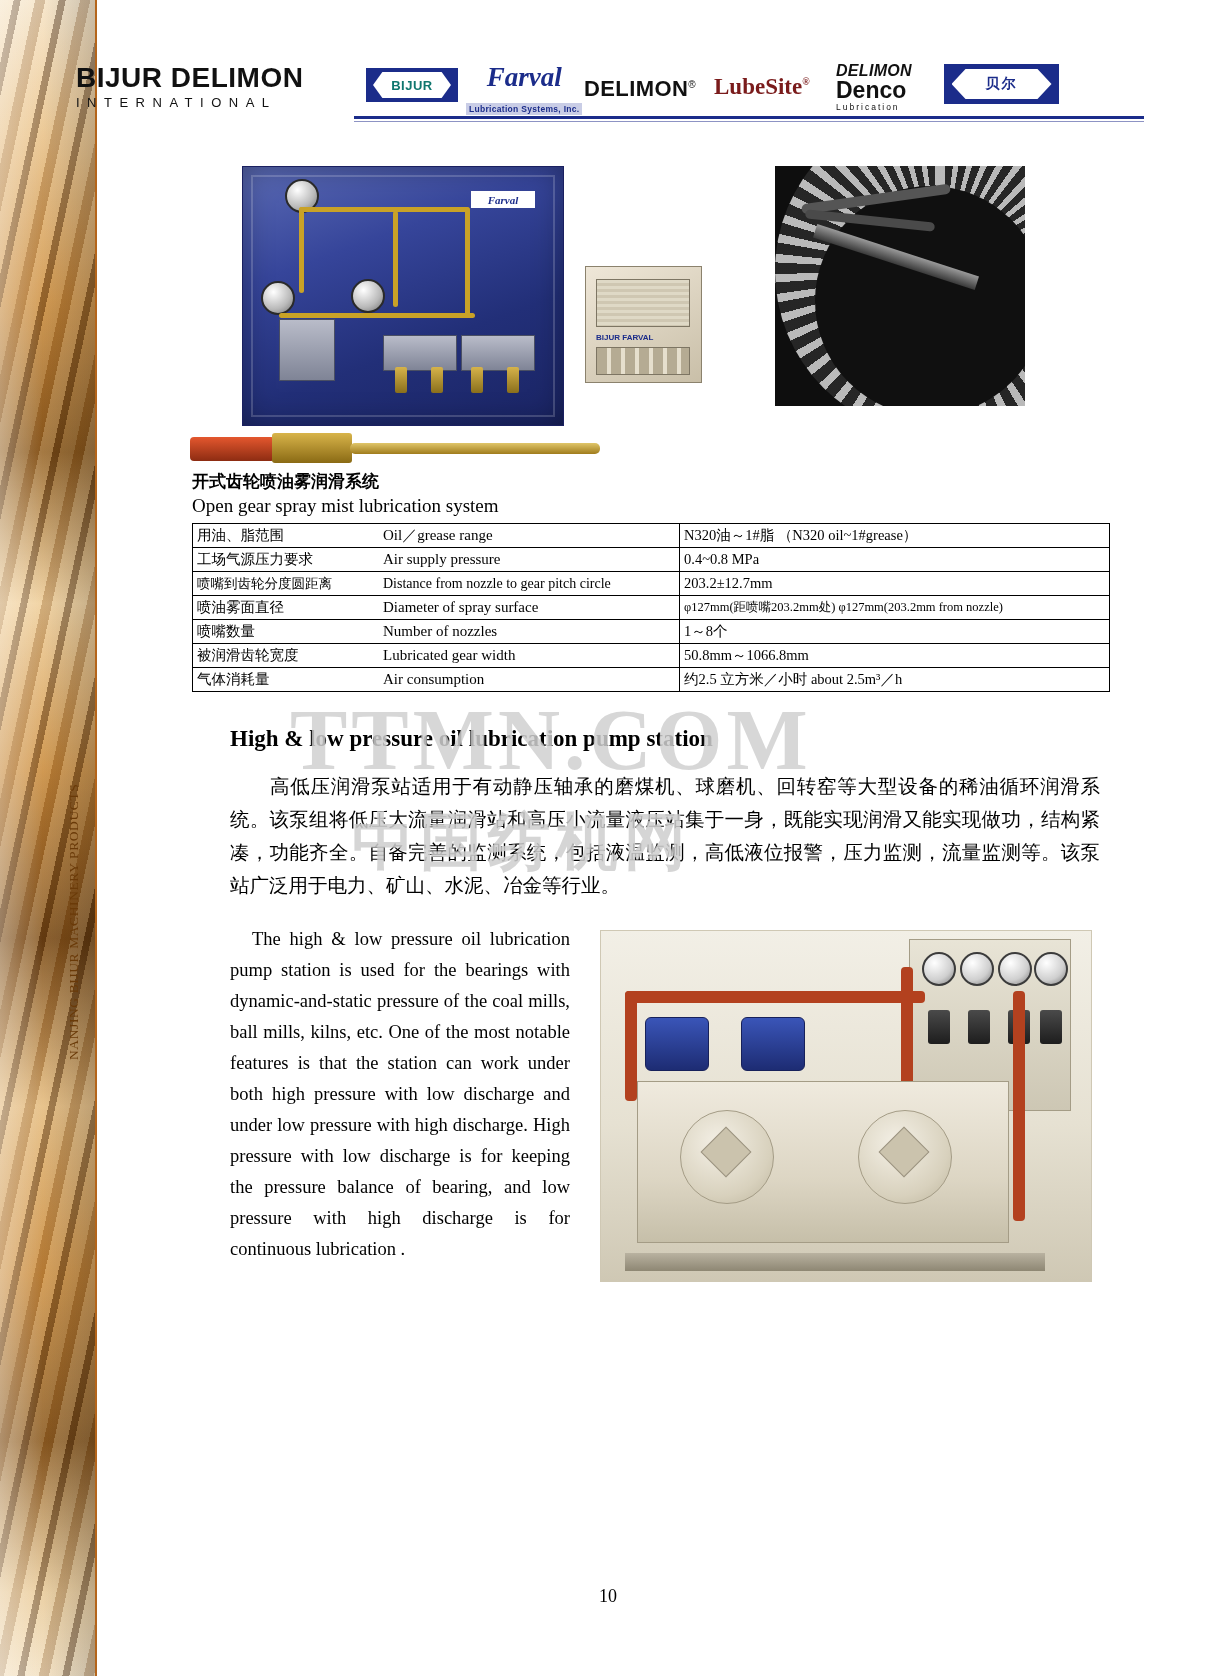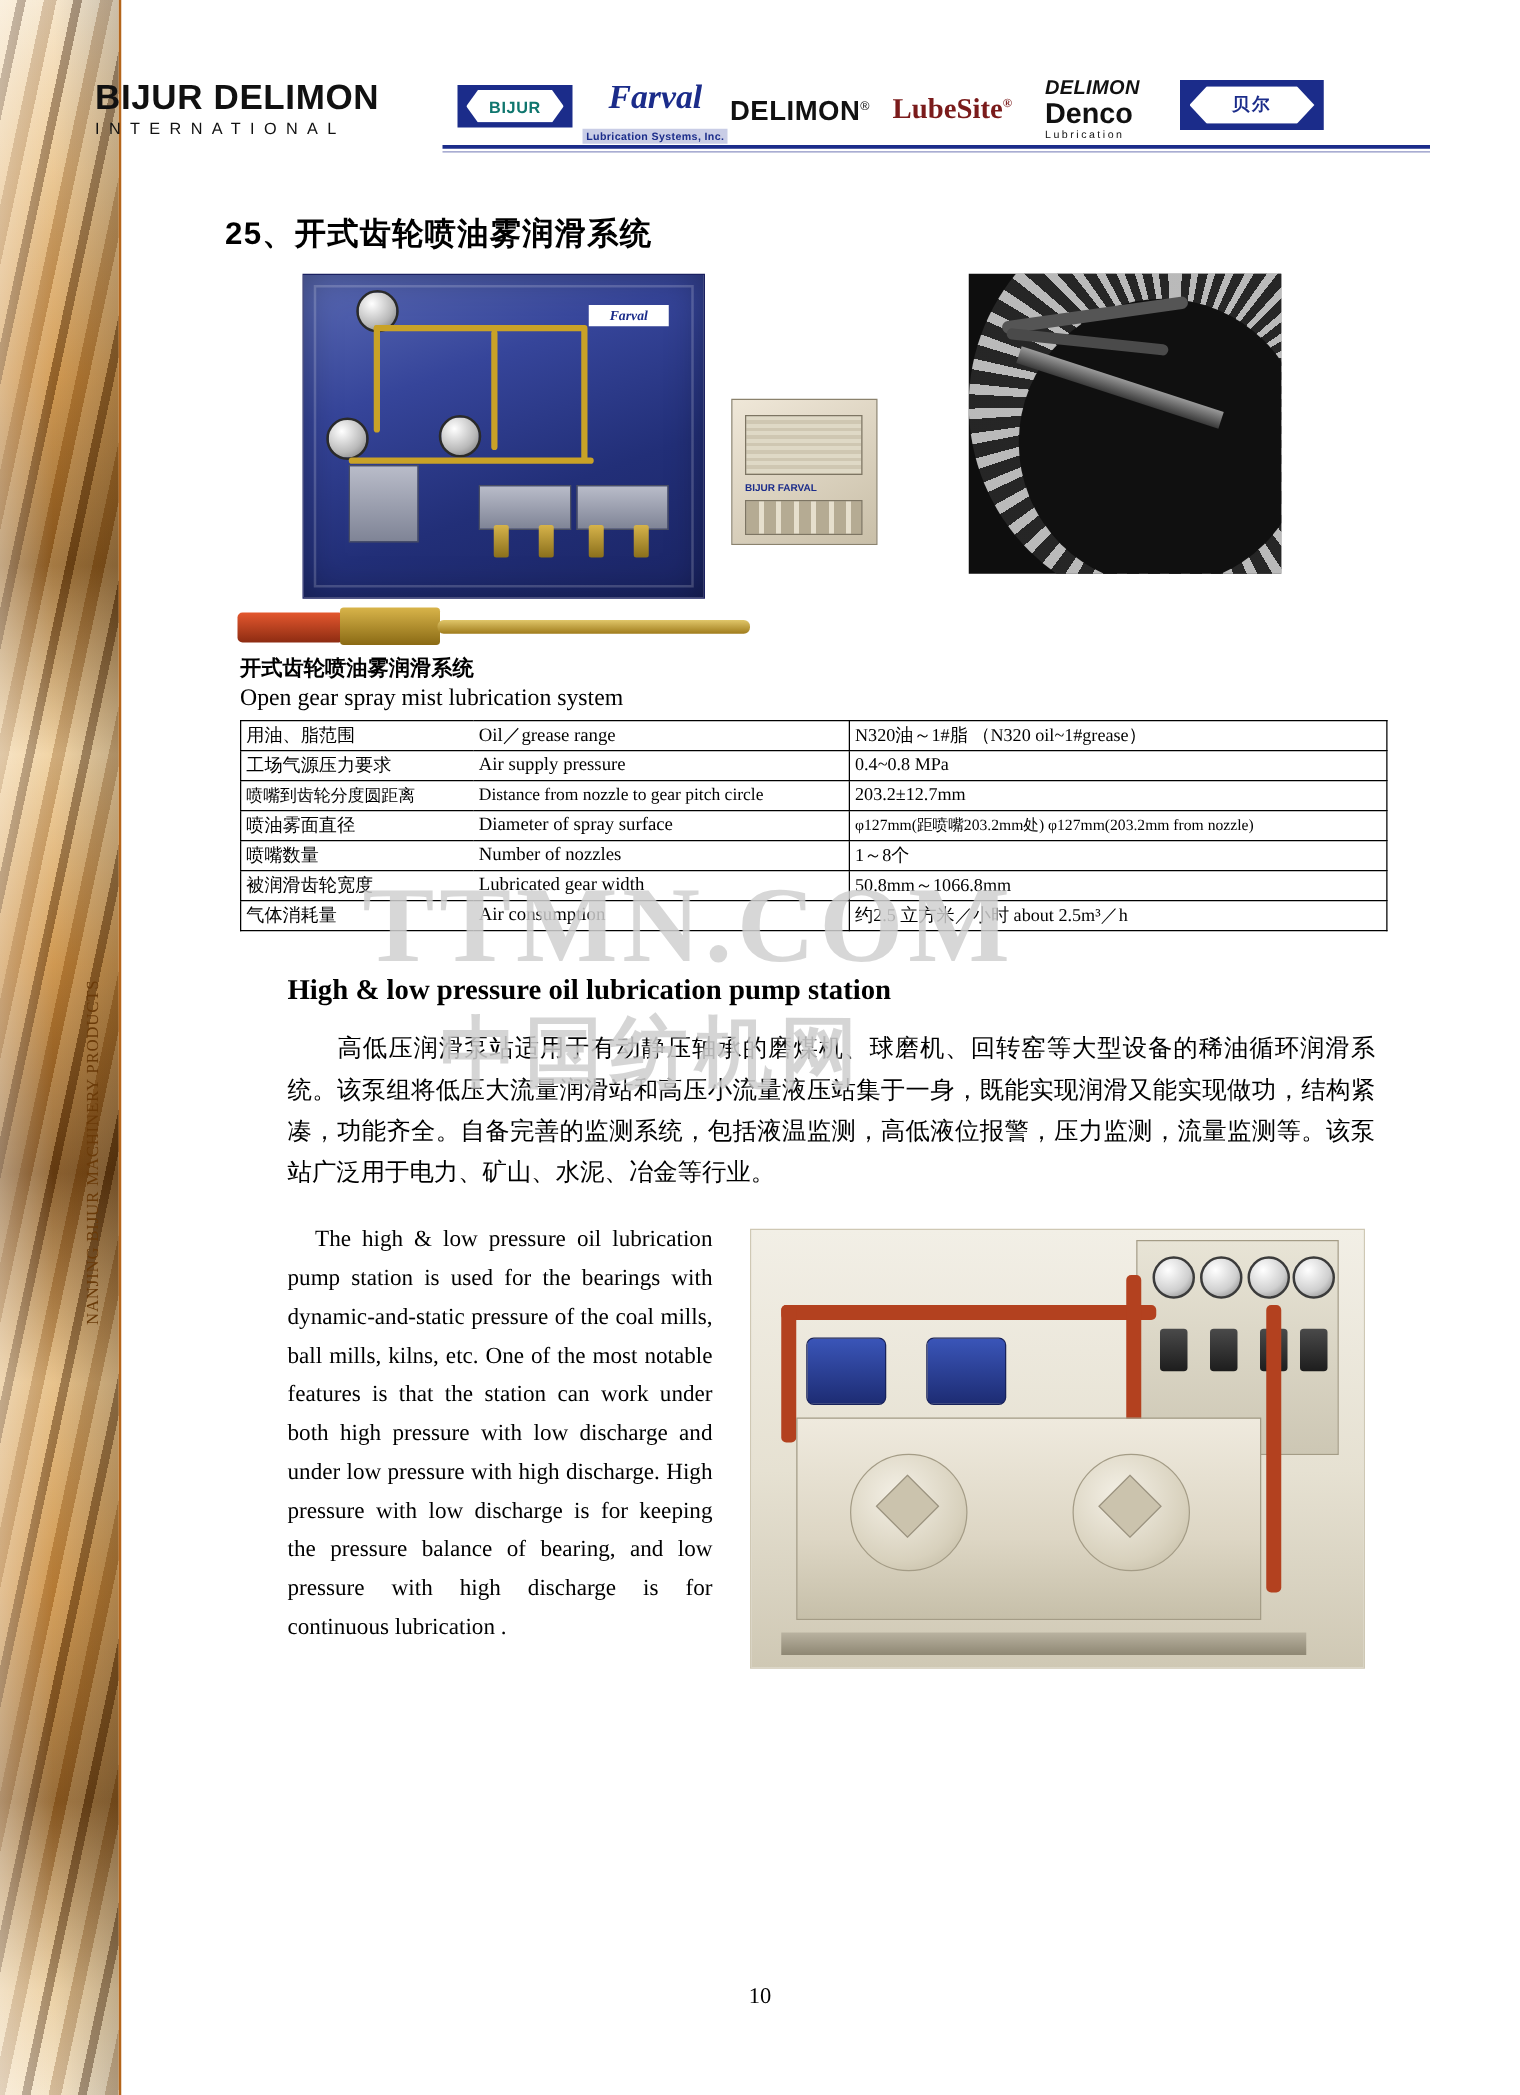--- a/index.html
+++ b/index.html
@@ -552,21 +552,20 @@
   <div class="logo-beierle">
     <div class="dia">贝尔</div>
   </div>
 
   <div class="hdr-rule"></div>
   <div class="hdr-rule2"></div>
 </div>
 
 <div class="content">
 
-  <div class="sec-title-cn">25、开式齿轮喷油雾润滑系统</div>
 
   <div class="photo-row">
     <div class="photo-pump">
       <div class="plate"></div>
       <div class="tag">Farval</div>
       <div class="gauge" style="left:42px; top:12px;"></div>
       <div class="gauge" style="left:18px; top:114px;"></div>
       <div class="gauge" style="left:108px; top:112px;"></div>
       <div class="pipe" style="left:56px; top:40px; width:5px; height:86px;"></div>
       <div class="pipe" style="left:56px; top:40px; width:170px; height:5px;"></div>

